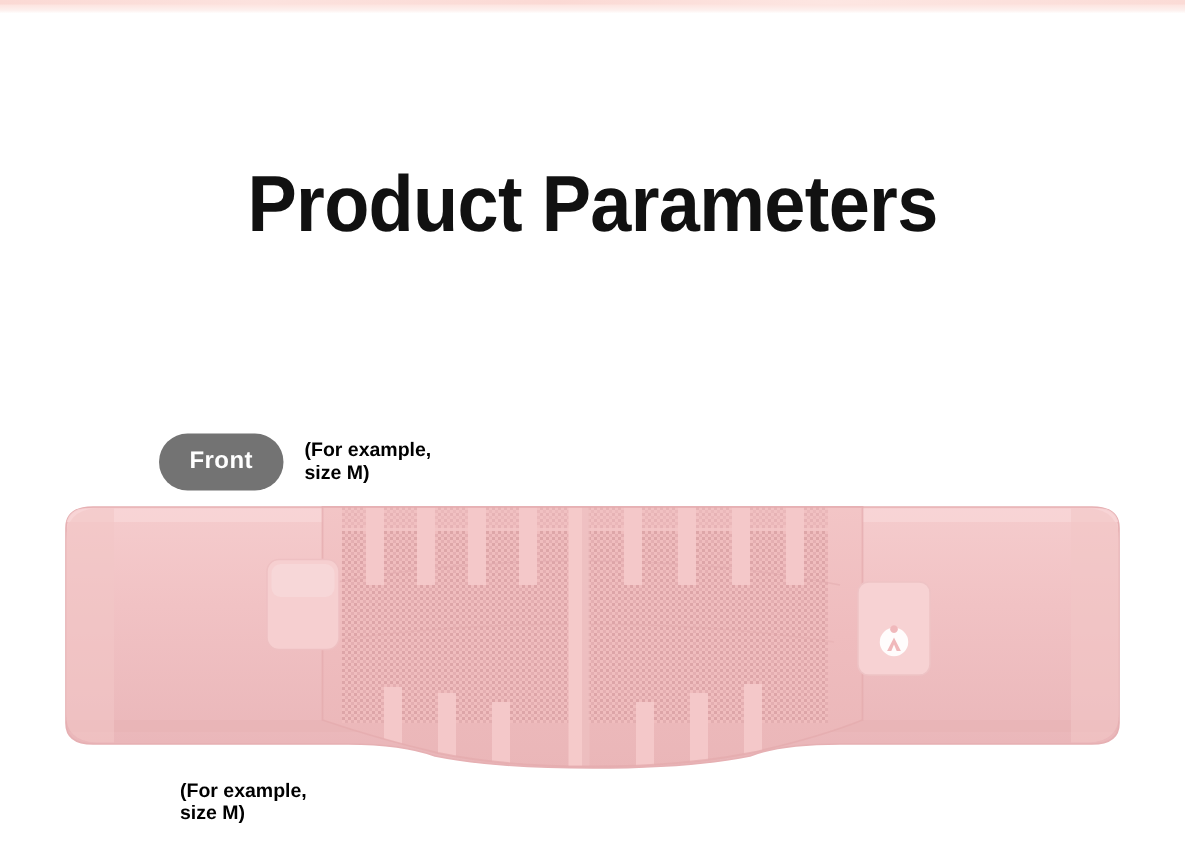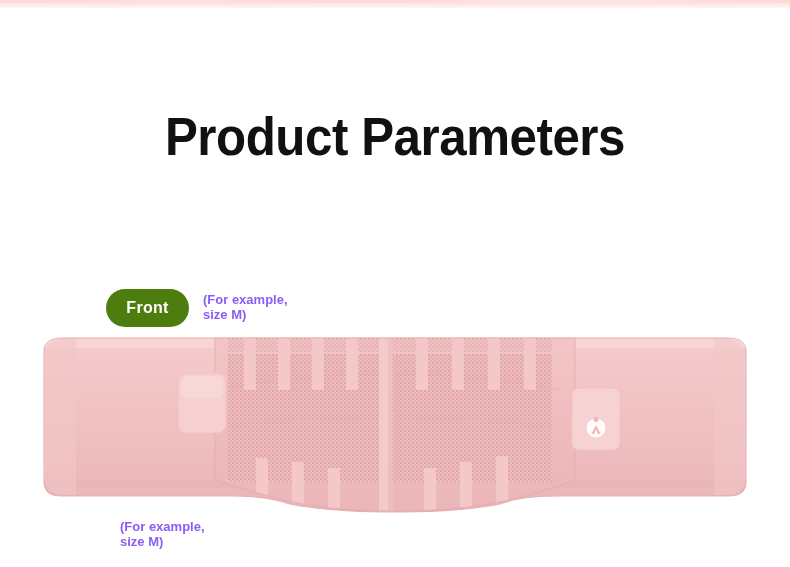--- a/index.html
+++ b/index.html
@@ -57,38 +57,38 @@
   .caption-front   { left: 106px; top: 289px; }
   .caption-reverse { left: 106px; top: 516px; }
 
   .pill {
     display: flex;
     align-items: center;
     justify-content: center;
     width: 83px;
     height: 38px;
     border-radius: 19px;
-    background: #4d7c0f;
+    background: #737373;
     color: #ffffff;
     font-size: 16px;
     font-weight: 700;
     letter-spacing: 0.3px;
     font-family: "Liberation Sans Narrow", "Liberation Sans", sans-serif;
     flex: none;
   }
   .pill-reverse { background: #f3ad9d; }
 
   .note {
     margin-left: 14px;
     padding-top: 3px;
     font-family: "Liberation Sans Narrow", "Liberation Sans", sans-serif;
     font-weight: 700;
     font-size: 13px;
     line-height: 15px;
-    color: #8b5cf6;
+    color: #000000;
     white-space: nowrap;
   }
   .note-line { display: block; }
 
   
   .product-stage {
     position: absolute;
     left: 0;
     top: 330px;
     width: 790px;

